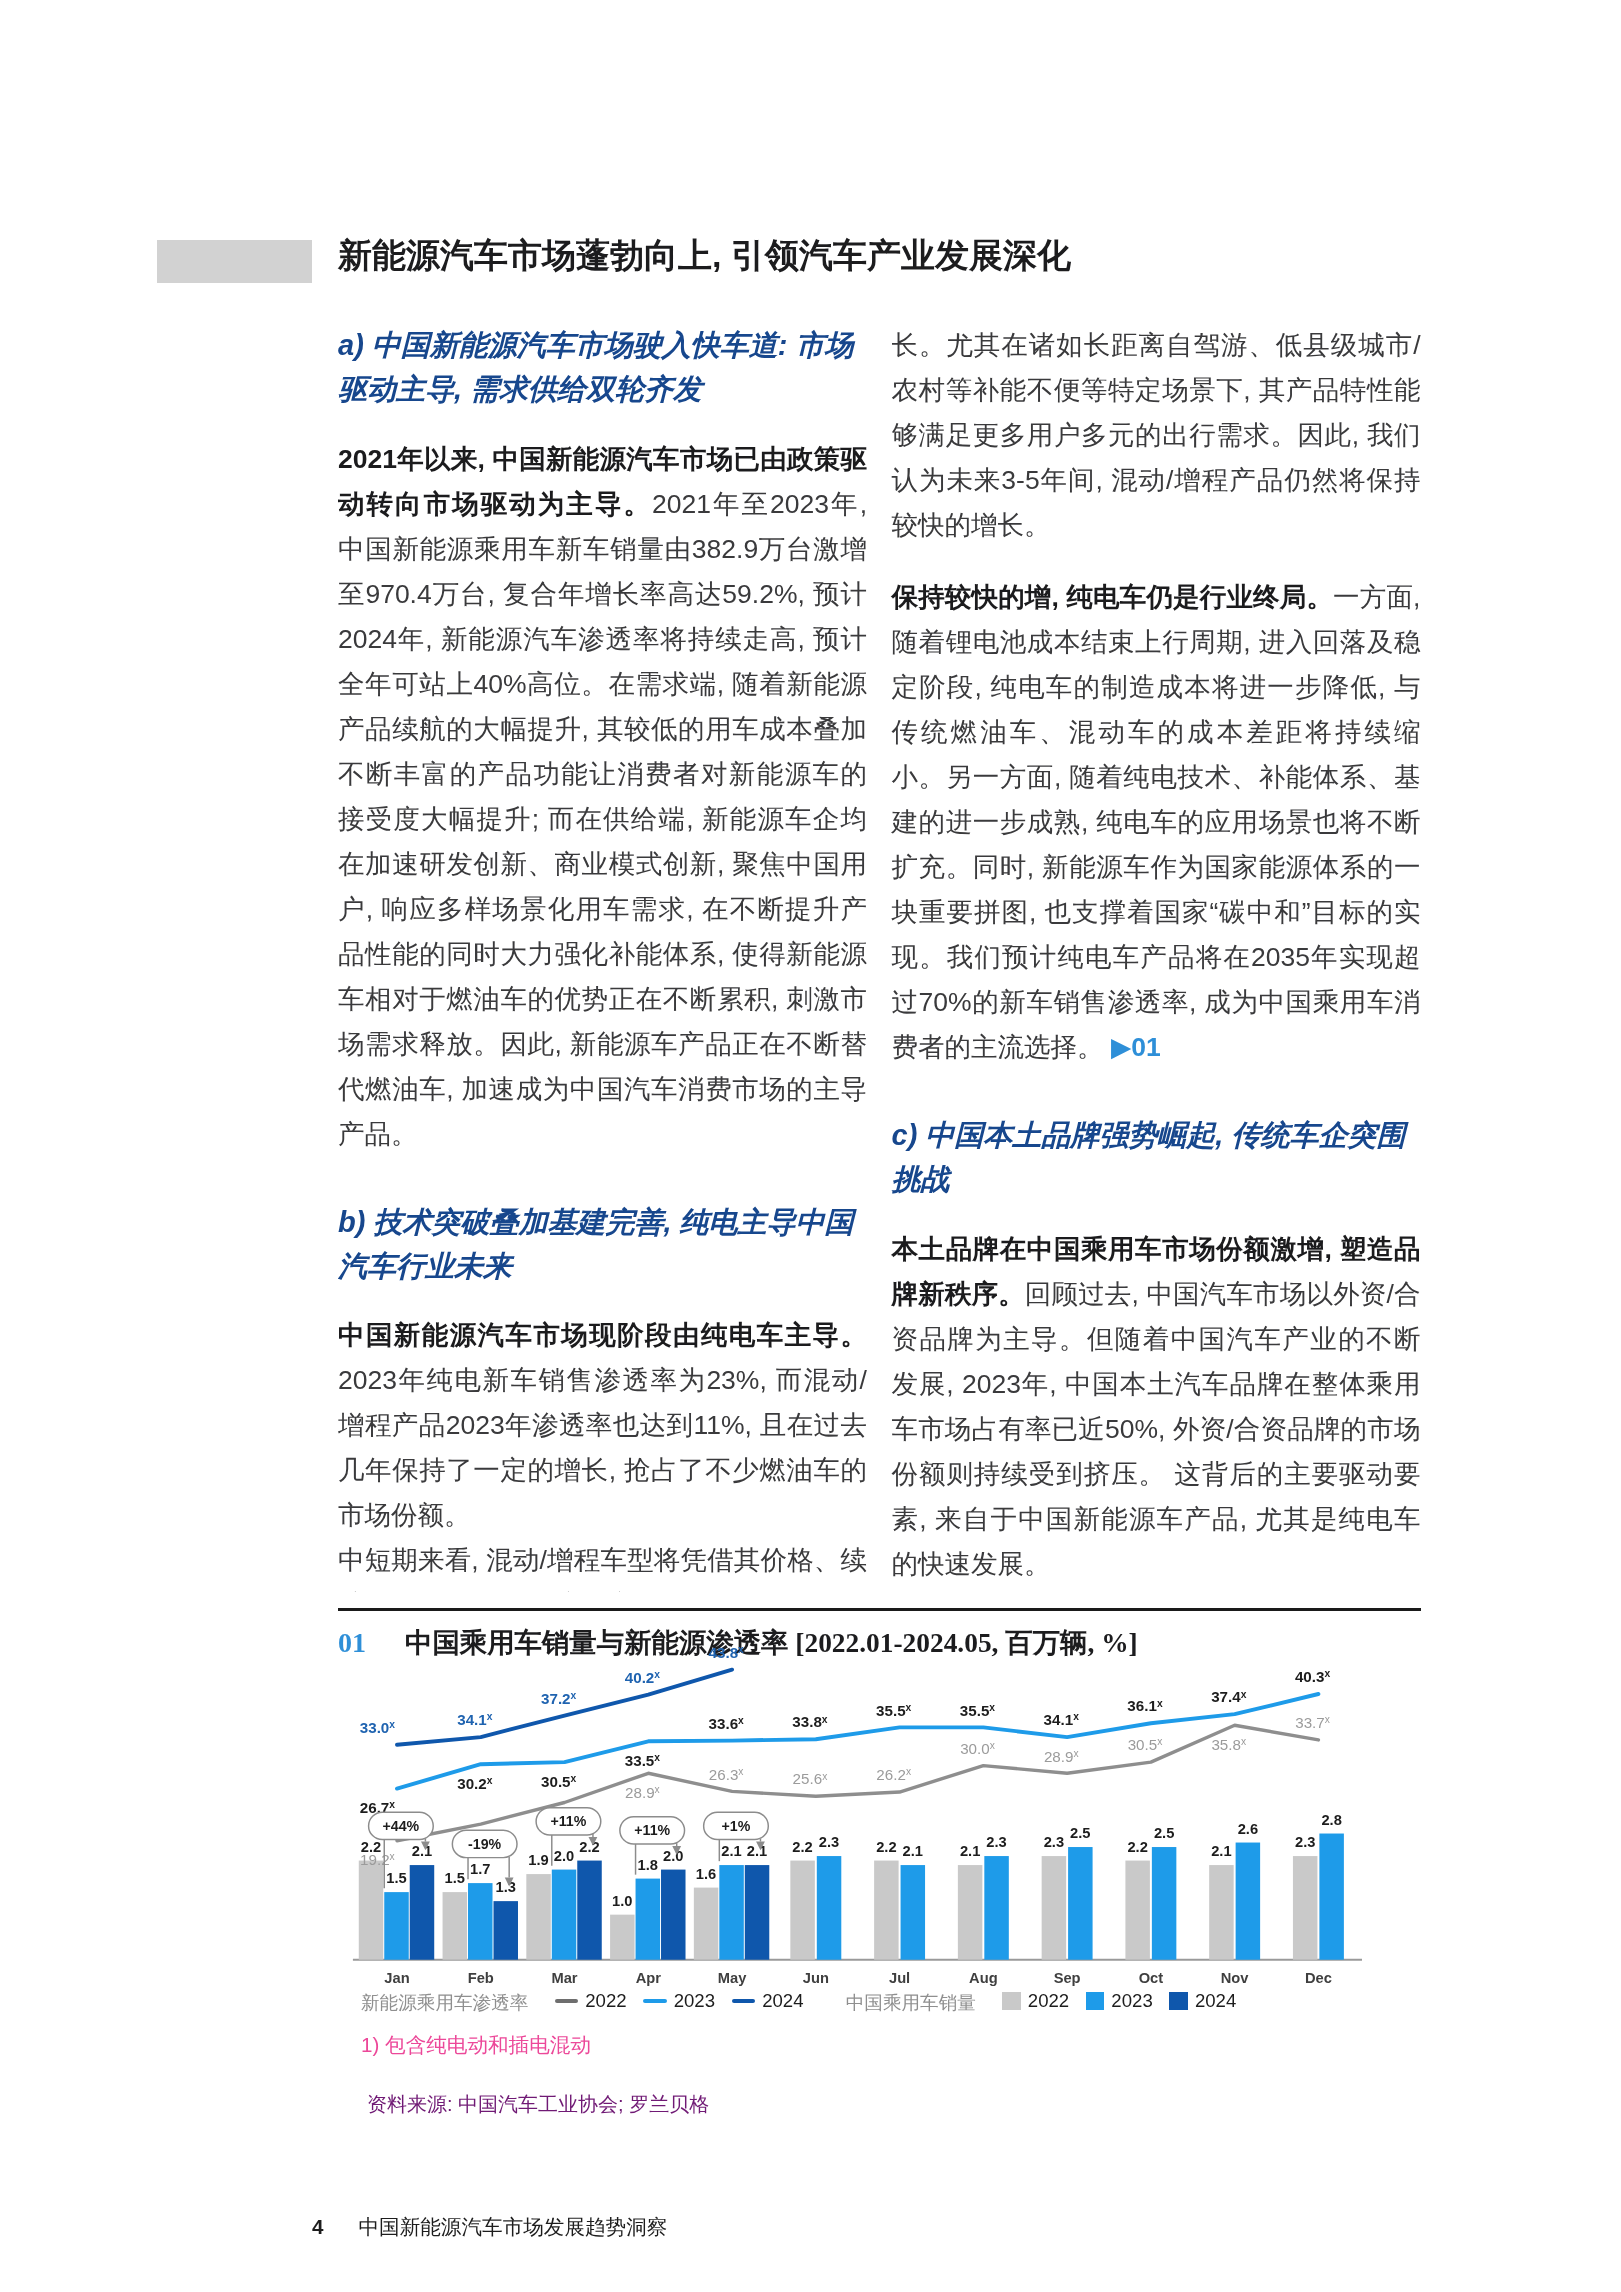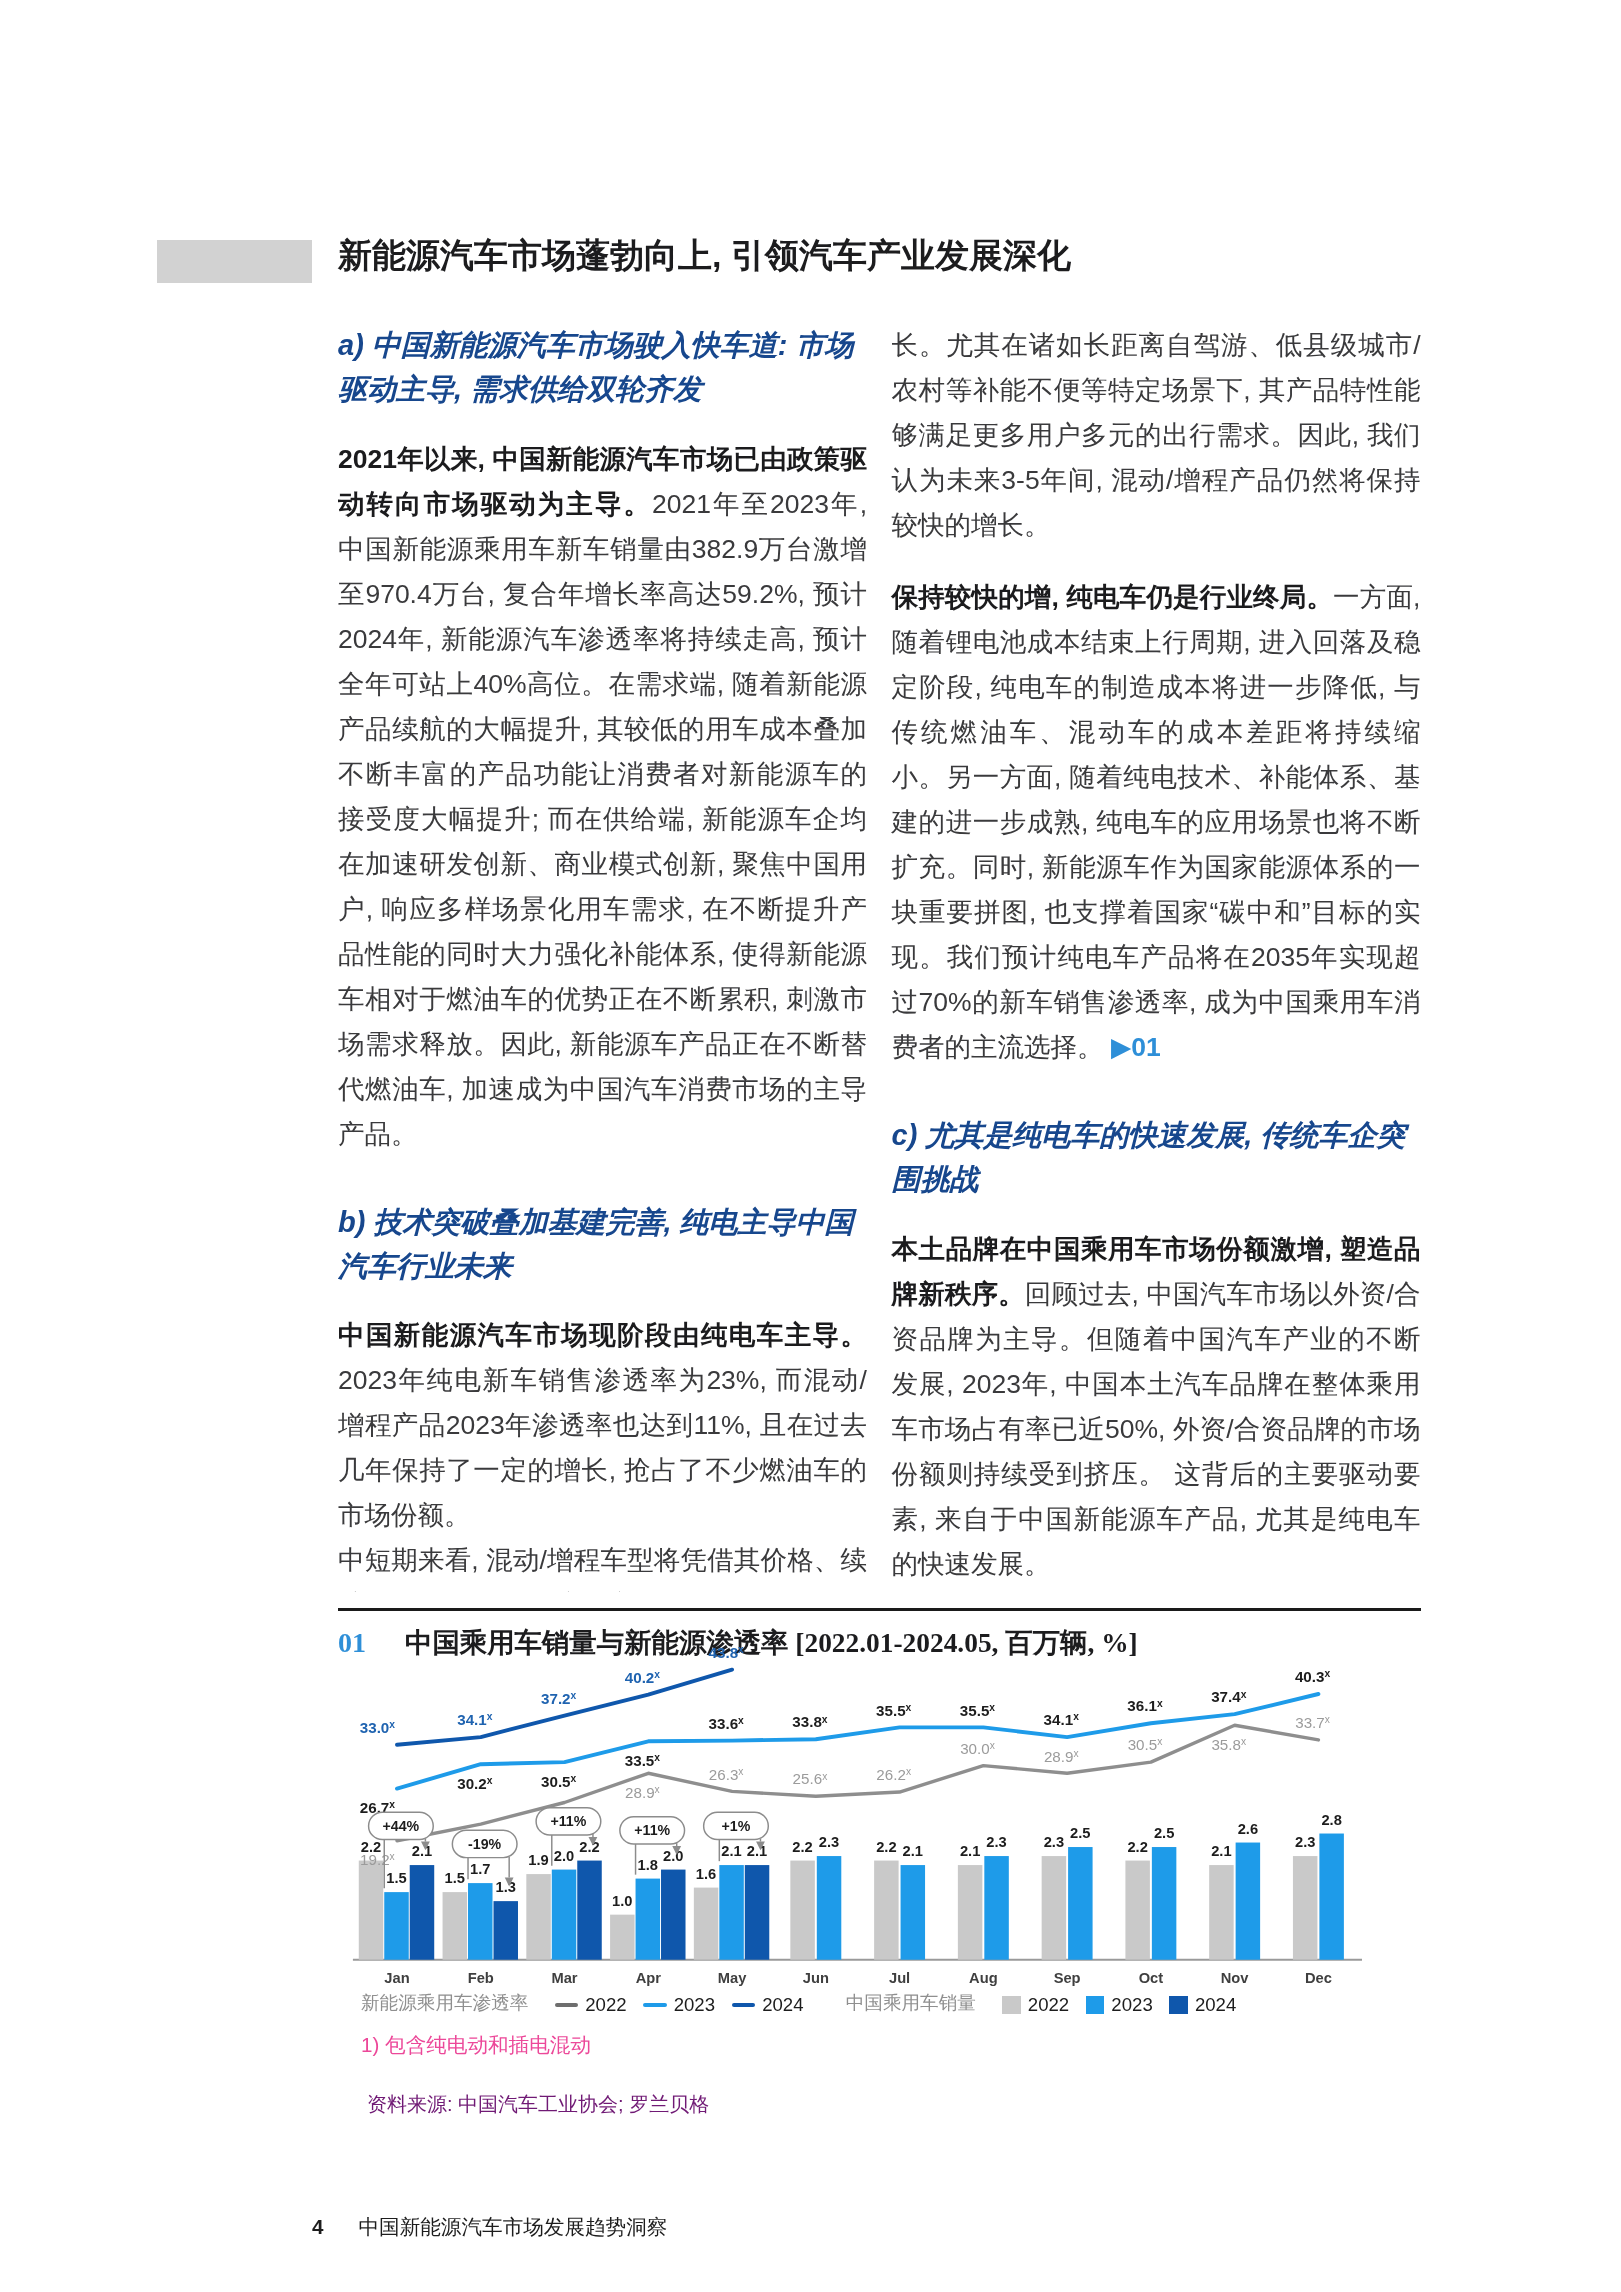--- a/index.html
+++ b/index.html
@@ -16,21 +16,21 @@
   p.body{font-size:26.5px;line-height:45px;color:#3A3A3C;text-align:justify;margin:0 0 27.4px 0;}
   p.body.tight{margin-bottom:0;}
   p.body b{color:#1B1B1D;}
   .fig-ref{color:#2E8FD8;font-weight:700;white-space:nowrap;}
   .rule{position:absolute;left:338px;top:1608px;width:1083px;height:2.9px;background:#1A1A1A;}
   .fig-title-row{position:absolute;left:338px;top:1625px;width:1083px;display:flex;gap:39px;
                  align-items:baseline;font-family:Liberation Serif, serif;}
   .fig-num{font-size:28px;font-weight:700;color:#2E8FD8;}
   .fig-title{font-size:27.4px;font-weight:700;color:#1C1C1E;}
   .plot-wrap{position:absolute;left:338px;top:1656px;width:1083px;height:338px;}
-  .legend{position:absolute;left:361px;top:1990px;width:1061px;display:flex;align-items:flex-end;
+  .legend{position:absolute;left:361px;top:1990px;width:1061px;display:flex;align-items:flex-start;
           gap:16.7px;font-size:18.6px;color:#1D1D1D;}
   .lg-title{color:#8F8F8F;margin-right:9.8px;}
   .lg-title.sales{margin-left:25.5px;}
   .lg-item{display:flex;align-items:center;gap:6.9px;}
   .dash{display:inline-block;width:23.5px;height:3.9px;border-radius:2px;}
   .dash.y2022{background:#6E6E6E;}
   .dash.y2023{background:#1E9BE9;}
   .dash.y2024{background:#0F57AC;}
   .sq{display:inline-block;width:18.6px;height:18.6px;}
   .sq.y2022{background:#C9C9C9;}
@@ -54,21 +54,21 @@
     <div class="col">
       <h2 class="sec-heading">a) 中国新能源汽车市场驶入快车道: 市场驱动主导, 需求供给双轮齐发</h2>
       <p class="body"><b>2021年以来, 中国新能源汽车市场已由政策驱动转向市场驱动为主导。</b><span>2021年至2023年, 中国新能源乘用车新车销量由382.9万台激增至970.4万台, 复合年增长率高达59.2%, 预计2024年, 新能源汽车渗透率将持续走高, 预计全年可站上40%高位。在需求端, 随着新能源产品续航的大幅提升, 其较低的用车成本叠加不断丰富的产品功能让消费者对新能源车的接受度大幅提升; 而在供给端, 新能源车企均在加速研发创新、商业模式创新, 聚焦中国用户, 响应多样场景化用车需求, 在不断提升产品性能的同时大力强化补能体系, 使得新能源车相对于燃油车的优势正在不断累积, 刺激市场需求释放。因此, 新能源车产品正在不断替代燃油车, 加速成为中国汽车消费市场的主导产品。</span></p>
       <h2 class="sec-heading later">b) 技术突破叠加基建完善, 纯电主导中国汽车行业未来</h2>
       <p class="body tight"><b>中国新能源汽车市场现阶段由纯电车主导。</b><span>2023年纯电新车销售渗透率为23%, 而混动/增程产品2023年渗透率也达到11%, 且在过去几年保持了一定的增长, 抢占了不少燃油车的市场份额。</span></p>
       <p class="body tight">中短期来看, 混动/增程车型将凭借其价格、续航里程、技术成熟度等方面的优势, 保持较快的增</p>
     </div>
     <div class="col">
       <p class="body">长。尤其在诸如长距离自驾游、低县级城市/农村等补能不便等特定场景下, 其产品特性能够满足更多用户多元的出行需求。因此, 我们认为未来3-5年间, 混动/增程产品仍然将保持较快的增长。</p>
       <p class="body"><b>保持较快的增, 纯电车仍是行业终局。</b><span>一方面, 随着锂电池成本结束上行周期, 进入回落及稳定阶段, 纯电车的制造成本将进一步降低, 与传统燃油车、混动车的成本差距将持续缩小。另一方面, 随着纯电技术、补能体系、基建的进一步成熟, 纯电车的应用场景也将不断扩充。同时, 新能源车作为国家能源体系的一块重要拼图, 也支撑着国家“碳中和”目标的实现。我们预计纯电车产品将在2035年实现超过70%的新车销售渗透率, 成为中国乘用车消费者的主流选择。</span> <span class="fig-ref">▶01</span></p>
-      <h2 class="sec-heading later">c) 尤其是纯电车的快速发展, 传统车企突围挑战</h2>
+      <h2 class="sec-heading later">c) 中国本土品牌强势崛起, 传统车企突围挑战</h2>
       <p class="body"><b>本土品牌在中国乘用车市场份额激增, 塑造品牌新秩序。</b><span>回顾过去, 中国汽车市场以外资/合资品牌为主导。但随着中国汽车产业的不断发展, 2023年, 中国本土汽车品牌在整体乘用车市场占有率已近50%, 外资/合资品牌的市场份额则持续受到挤压。 这背后的主要驱动要素, 来自于中国新能源车产品, 尤其是纯电车的快速发展。</span></p>
 
     </div>
   </div>
 
   <div class="rule"></div>
 
   <div class="fig-title-row">
     <span class="fig-num">01</span>
     <span class="fig-title">中国乘用车销量与新能源渗透率 [2022.01-2024.05, 百万辆, %]</span>

